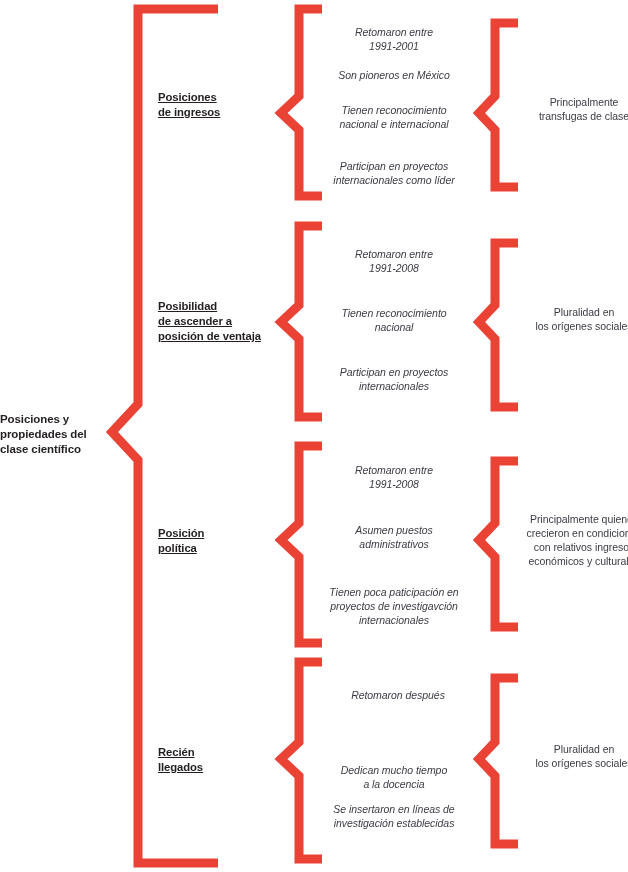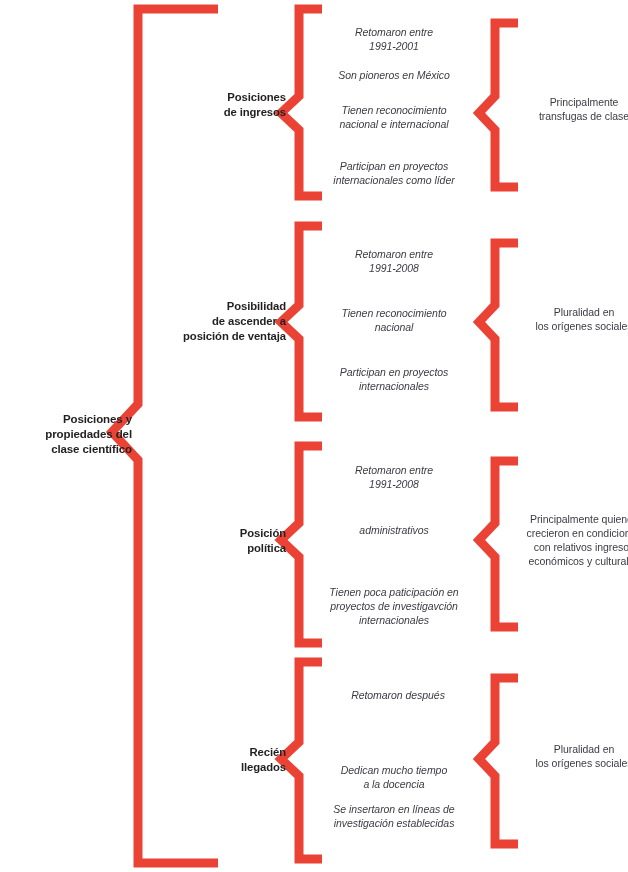--- a/index.html
+++ b/index.html
@@ -32,29 +32,29 @@
     color: #231f20;
     text-align: center;
     line-height: 1.32;
   }
   .root-label {
     font-size: 11.5px;
     font-weight: bold;
     letter-spacing: -0.1px;
     left: 0px;
     width: 108px;
-    text-align: right;
-    padding-left: 24px;
+    text-align: left;
   }
   .cat-label {
     font-size: 11.3px;
     font-weight: bold;
     letter-spacing: -0.1px;
     width: 128px;
-    text-align: right;
+    text-align: left;
+    text-decoration: underline;
   }
   .leaf-label {
     font-size: 10.5px;
     font-weight: normal;
     color: #3b3b44;
     width: 176px;
     text-align: center;
     letter-spacing: -0.05px;
     font-style: italic;
   }
@@ -148,20 +148,21 @@
   <div class="lbl cat-label" style="left:158px; top:526px;">
     <div>Posición</div>
     <div>política</div>
   </div>
 
   <div class="lbl leaf-label" style="left:306px; top:464px;">
     <div>Retomaron entre</div>
     <div>1991-2008</div>
   </div>
   <div class="lbl leaf-label" style="left:306px; top:524px;">
+    <div>Asumen puestos</div>
     <div>administrativos</div>
   </div>
   <div class="lbl leaf-label" style="left:300px; top:586px; width:188px;">
     <div>Tienen poca paticipación en</div>
     <div>proyectos de investigavción</div>
     <div>internacionales</div>
   </div>
 
   <div class="lbl origin-label" style="left:502px; top:513px; width:164px;">
     <div>Principalmente quienes</div>

